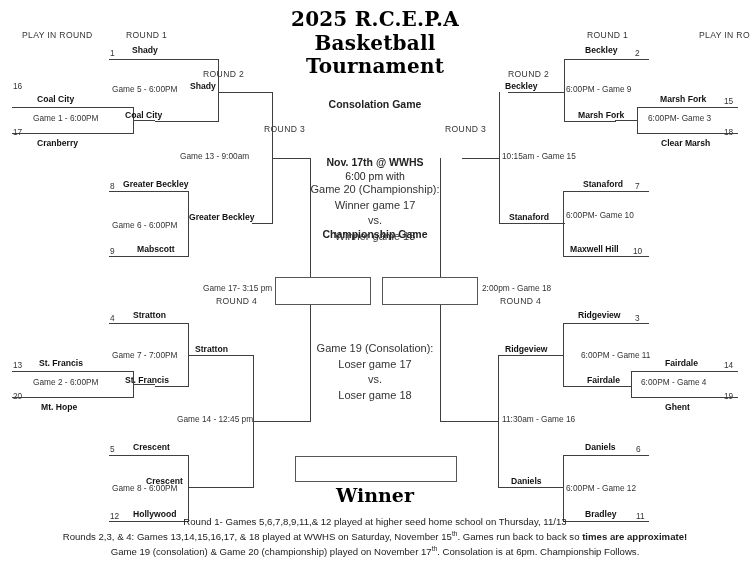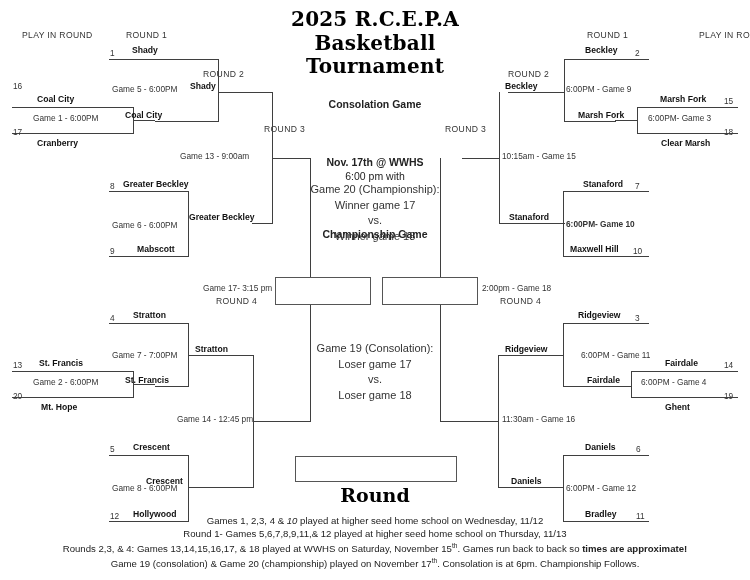--- a/index.html
+++ b/index.html
@@ -224,21 +224,21 @@
   <div class="abs team" style="left:578px; top:110px;">Marsh Fork</div>
   <div class="abs h-line" style="left:564px; top:121px; width:52px;"></div>
   <div class="abs v-line" style="left:564px; top:59px; height:63px;"></div>
 
   <div class="abs team" style="left:505px; top:81px;">Beckley</div>
   <div class="abs h-line" style="left:508px; top:92px; width:57px;"></div>
 
   <div class="abs team" style="left:583px; top:179px;">Stanaford</div>
   <div class="abs seed" style="left:635px; top:181px;">7</div>
   <div class="abs h-line" style="left:563px; top:191px; width:86px;"></div>
-  <div class="abs game" style="left:566px; top:219px;font-weight:bold;">6:00PM- Game 10</div>
+  <div class="abs game" style="left:566px; top:210px;">6:00PM- Game 10</div>
   <div class="abs team" style="left:570px; top:244px;">Maxwell Hill</div>
   <div class="abs seed" style="left:633px; top:246px;">10</div>
   <div class="abs h-line" style="left:563px; top:256px; width:86px;"></div>
   <div class="abs v-line" style="left:563px; top:191px; height:66px;"></div>
 
   <div class="abs team" style="left:509px; top:212px;">Stanaford</div>
   <div class="abs h-line" style="left:499px; top:223px; width:66px;"></div>
 
   <div class="abs v-line" style="left:499px; top:92px; height:132px;"></div>
   <div class="abs game" style="left:502px; top:151px;">10:15am - Game 15</div>
@@ -293,26 +293,23 @@
   </div>
 
   <div class="abs center-note" style="left:310px; top:341px; width:130px;">
     <div>Game 19 (Consolation):</div>
     <div>Loser game 17</div>
     <div>vs.</div>
     <div>Loser game 18</div>
   </div>
 
   <div class="abs open-box" style="left:295px; top:456px; width:160px; height:24px;"></div>
-  <div class="abs winner-word" style="left:295px; top:484px; width:160px;">Round</div>
+  <div class="abs winner-word" style="left:295px; top:484px; width:160px;">Winner</div>
 
   <div class="abs" style="left:0px; top:515px; width:750px;">
-    <div class="footer-line">
-      <span>Games 1, 2,3, 4 &amp; </span><span class="it">10</span><span> played at higher seed home school on Wednesday, 11/12</span>
-    </div>
     <div class="footer-line" style="margin-top:1px;">Round 1- Games 5,6,7,8,9,11,&amp; 12 played at higher seed home school on Thursday, 11/13</div>
     <div class="footer-line" style="margin-top:2px;">
       <span>Rounds 2,3, &amp; 4: Games 13,14,15,16,17, &amp; 18 played at WWHS on Saturday, November 15</span><sup>th</sup><span>. Games run back to back so </span><span class="b">times are approximate!</span>
     </div>
     <div class="footer-line" style="margin-top:2px;">
       <span>Game 19 (consolation) &amp; Game 20 (championship) played on November 17</span><sup>th</sup><span>. Consolation is at 6pm. Championship Follows.</span>
     </div>
   </div>
 
 </div>

